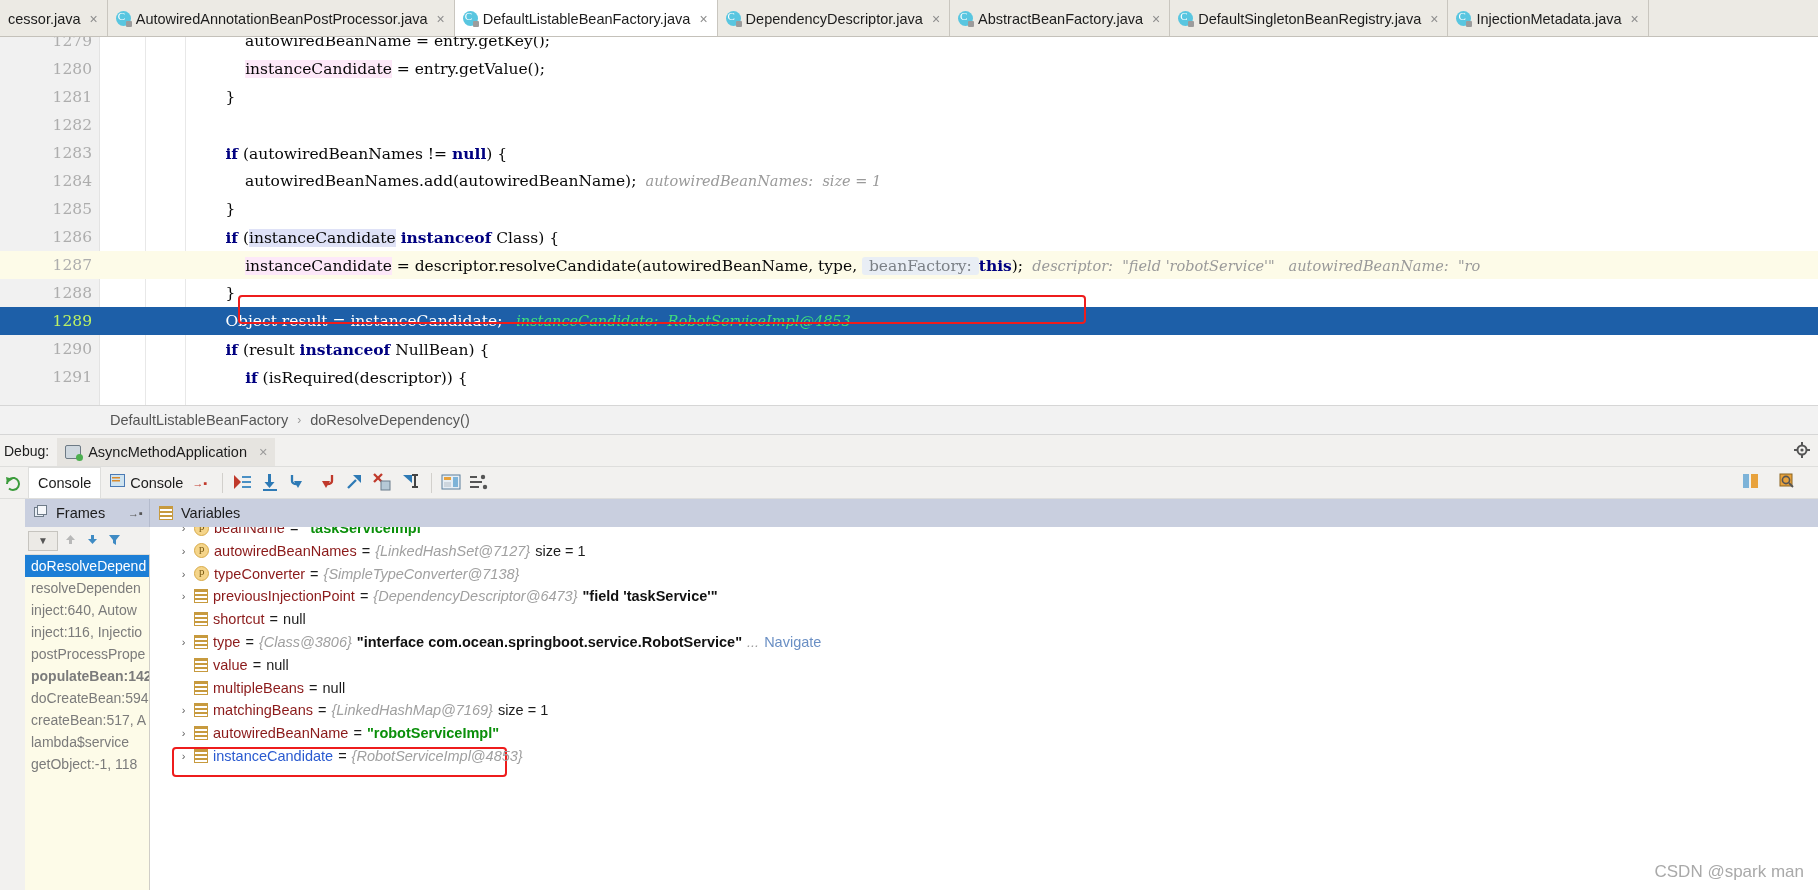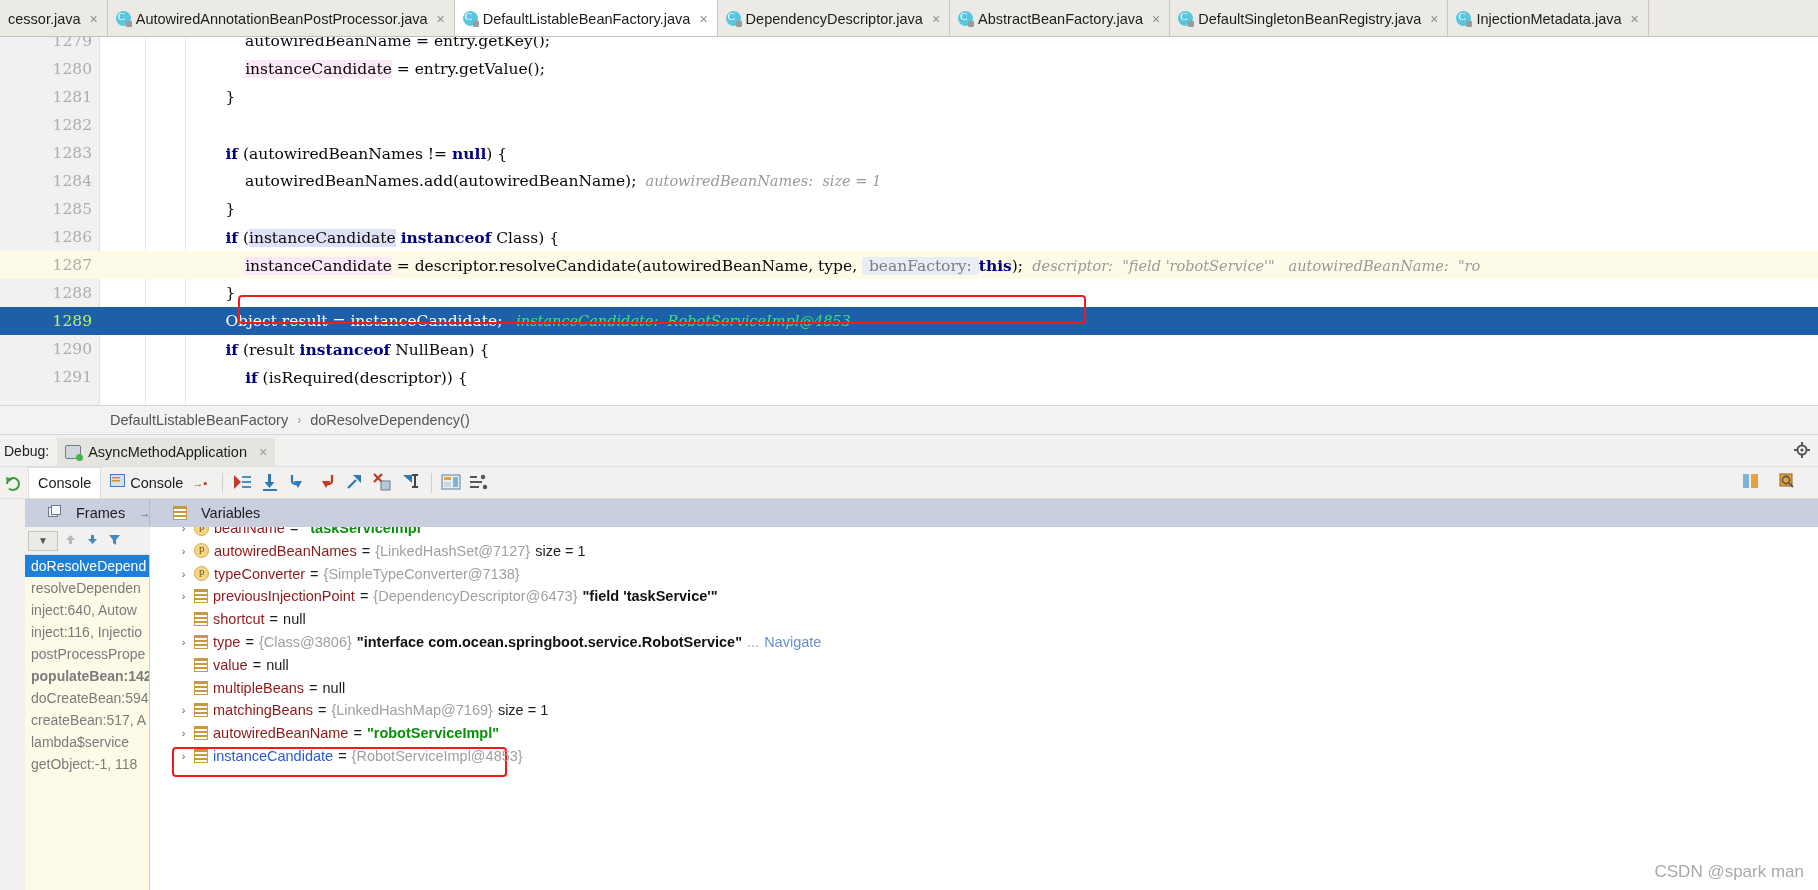--- a/index.html
+++ b/index.html
@@ -151,22 +151,22 @@
     height: 31px; display: flex; align-items: center; gap: 5px;
     padding: 0 9px; font-size: 14.5px; color: #1c1c1c;
   }
   .dtab.active { background: #ffffff; border: 1px solid #dededc; border-bottom: none; }
   .toolsep { width: 1px; height: 20px; background: #d2d0cc; margin: 0 6px; }
   .tbtn { width: 22px; height: 22px; position: relative; margin: 0 3px; flex: none; }
 
   
   .pane-hdr {
     position: absolute; top: 64px; height: 28px;
-    background: #c9cfdf; display: flex; align-items: center; gap: 14px;
-    padding-left: 23px; font-size: 14.5px; color: #1c1c1c;
+    background: #c9cfdf; display: flex; align-items: center; gap: 8px;
+    padding-left: 9px; font-size: 14.5px; color: #1c1c1c;
   }
   .framespane-hdr { left: 25px; width: 125px; border-right: 1px solid #b4bbcd; }
   .varspane-hdr { left: 150px; width: 1668px; }
 
   .framespane {
     position: absolute; left: 25px; top: 92px; width: 125px; height: 363px;
     background: #fdfbe8; border-right: 1px solid #d0cec8;
     overflow: hidden;
   }
   .framestoolbar {
@@ -207,21 +207,21 @@
   }
   .fbadge {
     width: 14px; height: 14px; flex: none;
     background: repeating-linear-gradient(to bottom,
       #c79a3e 0px, #c79a3e 2px, #ffffff 2px, #ffffff 4px);
     border: 1px solid #c79a3e;
   }
   .vname { color: #8b1a1a; text-align: center; }
   .vname.blue { color: #2a5ad0; }
   .veq { color: #1c1c1c; }
-  .vref { color: #a0a0a0; }
+  .vref { color: #a0a0a0; font-style: italic; }
   .vsize { color: #1c1c1c; }
   .vstr { color: #0a8f0a; font-weight: bold; }
   .vstrblack { color: #111111; font-weight: bold; }
   .vnull { color: #1c1c1c; }
   .vnav { color: #6a8fc4; }
 
   
   .leftstrip {
     position: absolute; left: 0; top: 435px; width: 25px; height: 455px;
     background: #f2f1ef; border-right: 1px solid #dededc;

